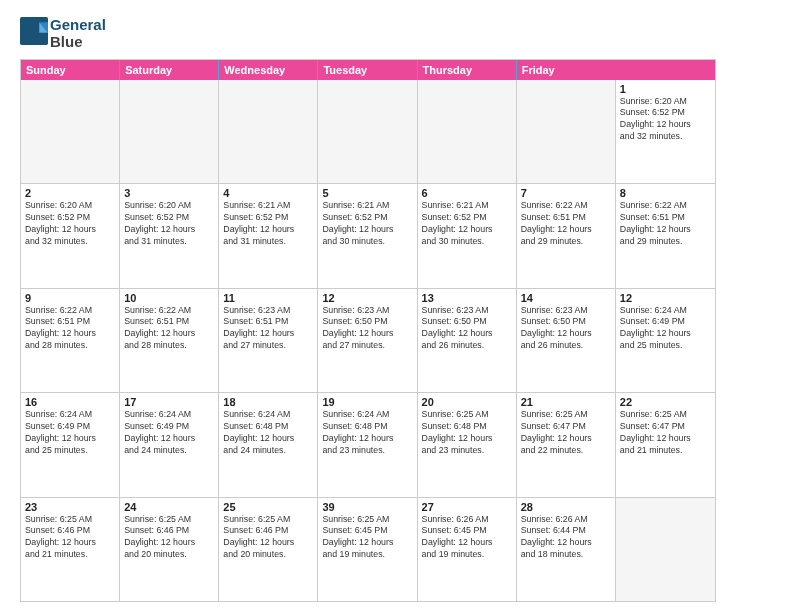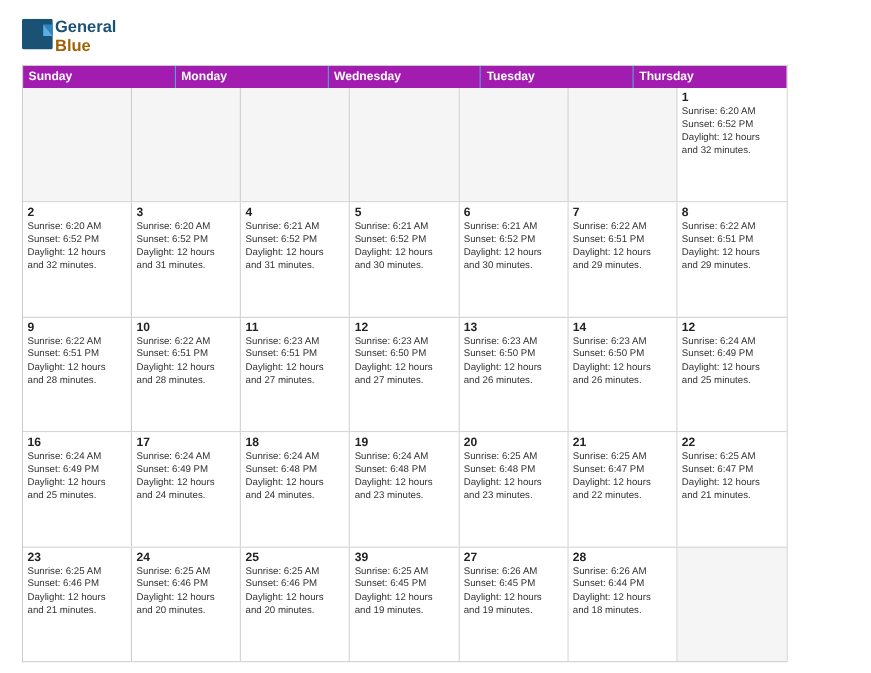--- a/index.html
+++ b/index.html
@@ -49,22 +49,22 @@
       color: #444;
     }
     .calendar {
       flex: 1;
       display: flex;
       flex-direction: column;
       border: 1px solid #ccc;
     }
     .cal-header {
       display: grid;
-      grid-template-columns: repeat(5, 1fr);
-      background: #a21caf;
+      grid-template-columns: repeat(7, 1fr);
+      background: #ec4899;
     }
     .cal-header-cell {
       color: #fff;
       font-size: 11px;
       font-weight: bold;
       padding: 4px 5px;
       text-align: left;
       border-right: 1px solid #5a9fd4;
     }
     .cal-header-cell:last-child { border-right: none; }
@@ -109,36 +109,37 @@
 <div class="page">
   <div class="header">
     <div class="logo">
       <svg class="logo-icon" viewBox="0 0 32 32">
         <rect x="0" y="0" width="32" height="32" rx="2" fill="#1a5276"></rect>
         <polygon points="22,6 32,6 32,18" fill="#2e86c1"></polygon>
         <polygon points="22,6 32,18 22,18" fill="#5dade2"></polygon>
       </svg>
       <div>
         <div style="font-size:15px;font-weight:bold;color:#1a5276;line-height:1.15;">General</div>
-        <div style="font-size:15px;font-weight:bold;color:#a16207;line-height:1.15;">Blue</div>
+        <div style="font-size:15px;font-weight:bold;color:#404040;line-height:1.15;">Blue</div>
       </div>
     </div>
     <div class="title-block">
       <div class="month-title"></div>
       <div class="subtitle"></div>
     </div>
   </div>
 
   <div class="calendar">
     <div class="cal-header">
     <div class="cal-header-cell">Sunday</div>
-        <div class="cal-header-cell">Monday</div>
+        <div class="cal-header-cell">Saturday</div>
         <div class="cal-header-cell">Wednesday</div>
         <div class="cal-header-cell">Tuesday</div>
         <div class="cal-header-cell">Thursday</div>
+        <div class="cal-header-cell">Friday</div>
       </div>
     <div class="cal-body">
     <div class="cal-row">
           <div class="cal-cell empty"></div>
           <div class="cal-cell empty"></div>
           <div class="cal-cell empty"></div>
           <div class="cal-cell empty"></div>
           <div class="cal-cell empty"></div>
           <div class="cal-cell empty"></div>
           <div class="cal-cell">

